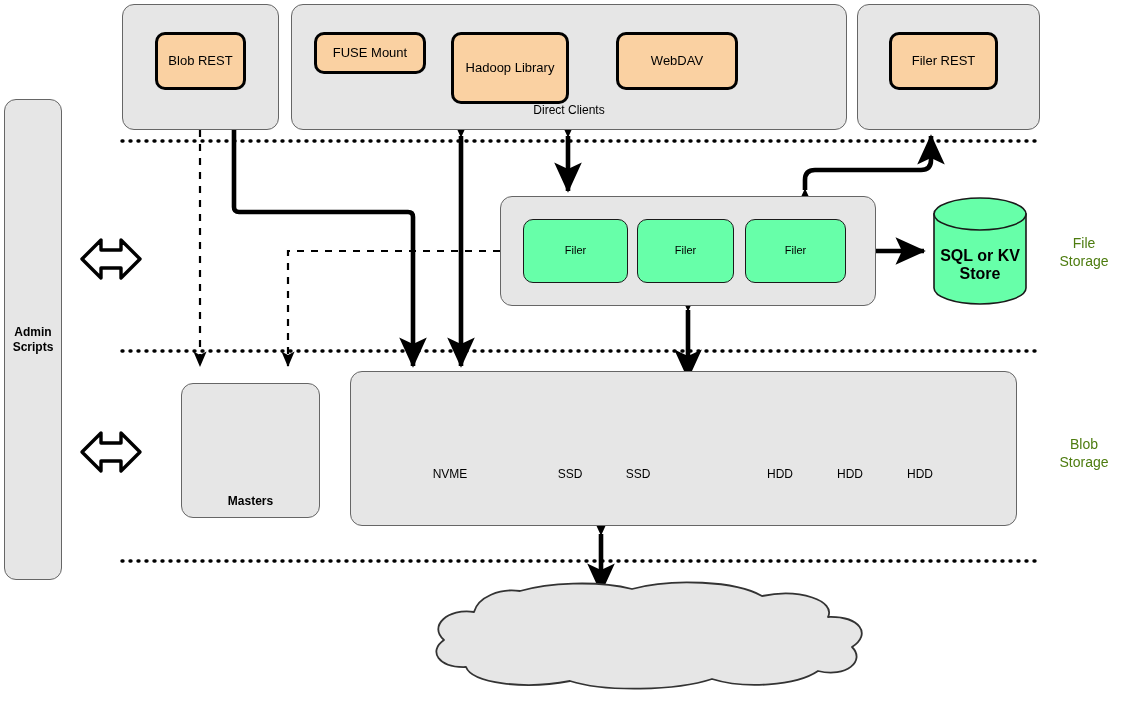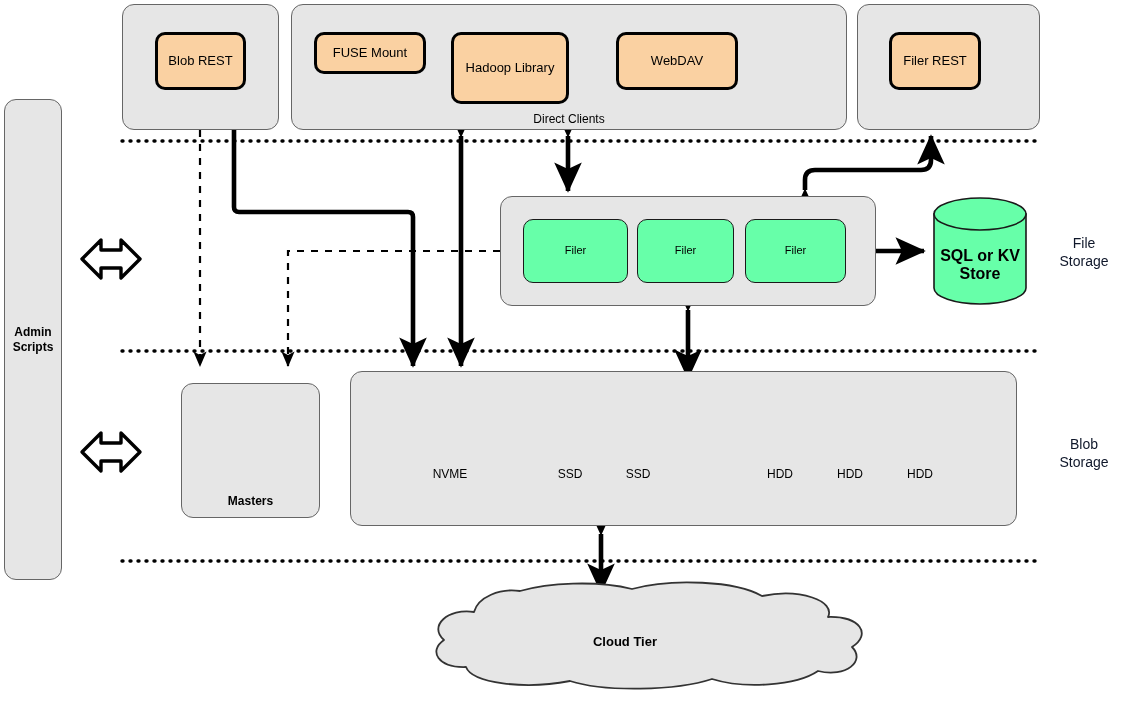--- a/index.html
+++ b/index.html
@@ -57,21 +57,21 @@
   .caption {
     font-size: 12px;
     color: #000000;
     position: absolute;
     text-align: center;
   }
   .caption.bold { font-weight: bold; }
   .side-label {
     position: absolute;
     font-size: 14px;
-    color: #0f172a;
+    color: #4d7c0f;
     text-align: center;
     line-height: 1.25;
   }
   .vlabel {
     font-size: 12px;
     font-weight: bold;
     writing-mode: horizontal-tb;
   }
   .disk-label {
     position: absolute;
@@ -201,24 +201,24 @@
     <span class="vlabel">Scripts</span>
   </div>
 
   <div class="node group-box" style="left:122px; top:4px; width:157px; height:126px;"></div>
   <div class="node orange-box" style="left:155px; top:32px; width:91px; height:58px;">Blob REST</div>
 
   <div class="node group-box" style="left:291px; top:4px; width:556px; height:126px;"></div>
   <div class="node orange-box" style="left:314px; top:32px; width:112px; height:42px;">FUSE Mount</div>
   <div class="node orange-box" style="left:451px; top:32px; width:118px; height:72px;">Hadoop Library</div>
   <div class="node orange-box" style="left:584px; top:32px; width:122px; height:58px;margin-left:32px;">WebDAV</div>
-  <div class="caption" style="left:291px; top:103px; width:556px;margin-top:9px;">Direct Clients</div>
+  <div class="caption" style="left:291px; top:103px; width:556px;">Direct Clients</div>
 
   <div class="node group-box" style="left:857px; top:4px; width:183px; height:126px;"></div>
-  <div class="node orange-box" style="left:889px; top:32px; width:92px; height:58px;">Filer REST</div>
+  <div class="node orange-box" style="left:889px; top:32px; width:109px; height:58px;">Filer REST</div>
 
   <div class="node group-box" style="left:500px; top:196px; width:376px; height:110px;"></div>
   <div class="node green-box" style="left:523px; top:219px; width:105px; height:64px;">Filer</div>
   <div class="node green-box" style="left:637px; top:219px; width:97px; height:64px;">Filer</div>
   <div class="node green-box" style="left:745px; top:219px; width:101px; height:64px;">Filer</div>
 
   <div class="disk-label" style="left:930px; top:247px; width:100px; font-weight:bold; font-size:16px;">
     <span>SQL or KV</span><br>
     <span>Store</span>
   </div>
@@ -238,15 +238,14 @@
   <div class="disk-label" style="left:614px; top:467px; width:48px;">SSD</div>
   <div class="disk-label" style="left:756px; top:467px; width:48px;">HDD</div>
   <div class="disk-label" style="left:826px; top:467px; width:48px;">HDD</div>
   <div class="disk-label" style="left:896px; top:467px; width:48px;">HDD</div>
 
   <div class="side-label" style="left:1050px; top:436px; width:68px;">
     <span>Blob</span><br>
     <span>Storage</span>
   </div>
 
-  <div class="caption bold" style="left:520px; top:634px; width:210px; font-size:13px;">Cloud Tier</div>
 
 </div>
 
 </body></html>

